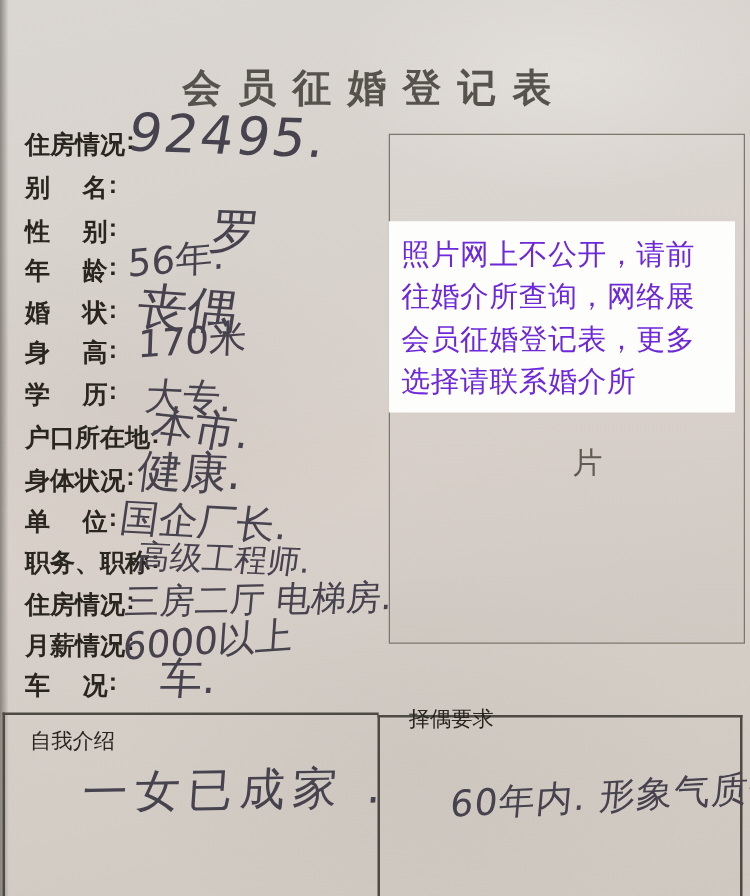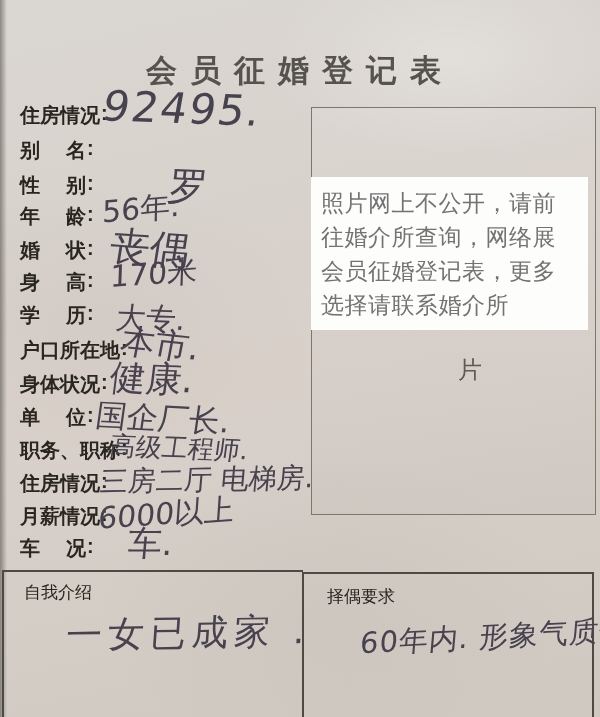--- a/index.html
+++ b/index.html
@@ -55,21 +55,21 @@
     position:absolute;left:146px;top:246px;
     font-size:24px;color:#5f5b52;font-weight:500;
   }
   .overlay{
     position:absolute;left:311px;top:177px;width:277px;height:153px;
     background:#fdfdfc;
     padding:9px 0 0 10px;box-sizing:border-box;
   }
   .overlay .oline{
     font-size:23px;line-height:34px;font-weight:500;
-    color:#737373;letter-spacing:.5px;white-space:nowrap;
+    color:#6d28d9;letter-spacing:.5px;white-space:nowrap;
   }
   .section{
     position:absolute;box-sizing:border-box;background:transparent;
   }
   .sec-left{left:2px;top:570px;width:301px;height:147px;border-top:2px solid #4d4a43;border-left:2px solid #4d4a43;}
   .sec-right{left:302px;top:572px;width:292px;height:145px;border-top:2px solid #4d4a43;border-left:2px solid #4d4a43;border-right:2px solid #4d4a43;}
   .sec-lbl{
     position:absolute;font-size:17px;font-weight:400;color:#29261f;white-space:nowrap;
   }
 </style>
@@ -147,17 +147,17 @@
     <div class="oline">照片网上不公开，请前</div>
     <div class="oline">往婚介所查询，网络展</div>
     <div class="oline">会员征婚登记表，更多</div>
     <div class="oline">选择请联系婚介所</div>
   </div>
 
   <div class="section sec-left"></div>
   <div class="section sec-right"></div>
 
   <span class="sec-lbl" style="left:24px;top:581px">自我介绍</span>
-  <span class="sec-lbl" style="left:327px;top:585px">择偶要求</span>
+  <span class="sec-lbl" style="left:327px;top:564px">择偶要求</span>
 
   <span class="hw" style="left:66px;top:615px;font-size:36px;letter-spacing:6px;transform:rotate(-1deg) skewX(-5deg)">一女已成家 .</span>
   <span class="hw" style="left:360px;top:622px;font-size:29px;letter-spacing:1px;transform:rotate(-3deg) skewX(-8deg)">60年内. 形象气质佳.</span>
 </div>
 
 </body></html>

